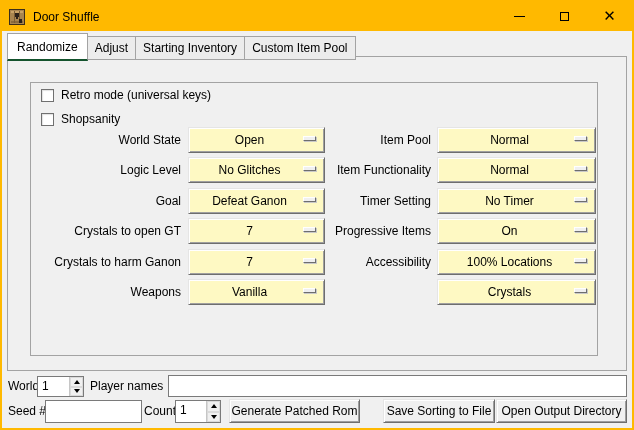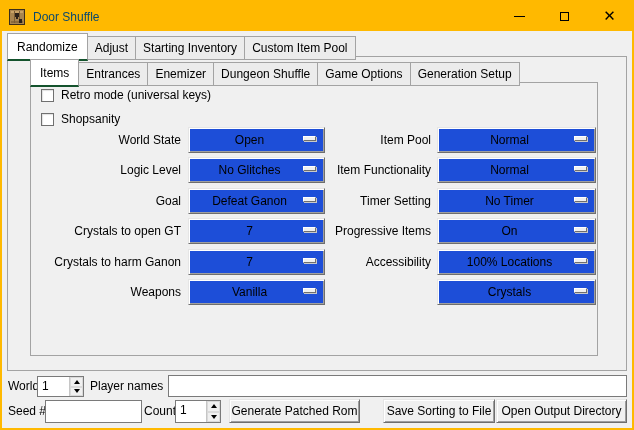--- a/index.html
+++ b/index.html
@@ -14,21 +14,21 @@
     overflow: hidden;
   }
 
   
   .titlebar {
     height: 29px; background: #FFB900;
     display: flex; align-items: center;
     position: relative;
   }
   .titlebar .app-icon { margin-left: 7px; width: 16px; height: 16px; flex: 0 0 auto; }
-  .titlebar .title { margin-left: 8px; font-size: 12px; color: #0c4a6e; }
+  .titlebar .title { margin-left: 8px; font-size: 12px; color: #000000; }
   .win-controls { position: absolute; right: 0; top: 0; height: 29px; display: flex; }
   .win-btn { width: 45px; height: 29px; display: flex; align-items: center; justify-content: center; }
   .glyph-min { width: 11px; height: 1px; background: #000; }
   .glyph-max { width: 9px; height: 9px; border: 1px solid #000; }
   .glyph-close { font-size: 15px; line-height: 1; color: #000; font-family: "DejaVu Sans", sans-serif; }
 
   
   .app-body { position: relative; height: 397px; background: #f0f0f0; }
 
   
@@ -69,21 +69,21 @@
   }
   .check-label { margin-left: 7px; white-space: nowrap; }
 
   
   .opt-row { position: absolute; left: 0; width: 568px; height: 26px; }
   .opt-label { position: absolute; top: 0; height: 26px; line-height: 26px; text-align: right; white-space: nowrap; }
   .opt-label.left  { left: 0; width: 150px; }
   .opt-label.right { left: 252px; width: 148px; }
   .dropdown {
     position: absolute; top: 0; height: 26px;
-    background: #1d4ed8;
+    background: #fef9c3;
     border: 1px solid;
     border-color: #e5e5e5 #6e6e6e #6e6e6e #e5e5e5;
     box-shadow: inset 1px 1px 0 #fff, inset -1px -1px 0 #a0a0a0;
     display: flex; align-items: center; justify-content: center;
   }
   .dropdown.left  { left: 157px; width: 137px; }
   .dropdown.right { left: 406px; width: 159px; }
   .dd-value { padding-right: 14px; white-space: nowrap; }
   .dd-indicator {
     position: absolute; right: 8px; top: 50%; margin-top: -4px;
@@ -153,28 +153,20 @@
   <div class="app-body">
 
     <div class="tabrow tabrow-outer">
       <div class="tab active">Randomize</div>
       <div class="tab">Adjust</div>
       <div class="tab">Starting Inventory</div>
       <div class="tab">Custom Item Pool</div>
     </div>
     <div class="frame frame-outer"></div>
 
-    <div class="tabrow tabrow-inner">
-      <div class="tab active">Items</div>
-      <div class="tab">Entrances</div>
-      <div class="tab">Enemizer</div>
-      <div class="tab">Dungeon Shuffle</div>
-      <div class="tab">Game Options</div>
-      <div class="tab">Generation Setup</div>
-    </div>
 
     <div class="frame frame-inner">
 
       <div class="check-row" style="top:4px">
         <div class="checkbox"></div>
         <span class="check-label">Retro mode (universal keys)</span>
       </div>
       <div class="check-row" style="top:28px">
         <div class="checkbox"></div>
         <span class="check-label">Shopsanity</span>

